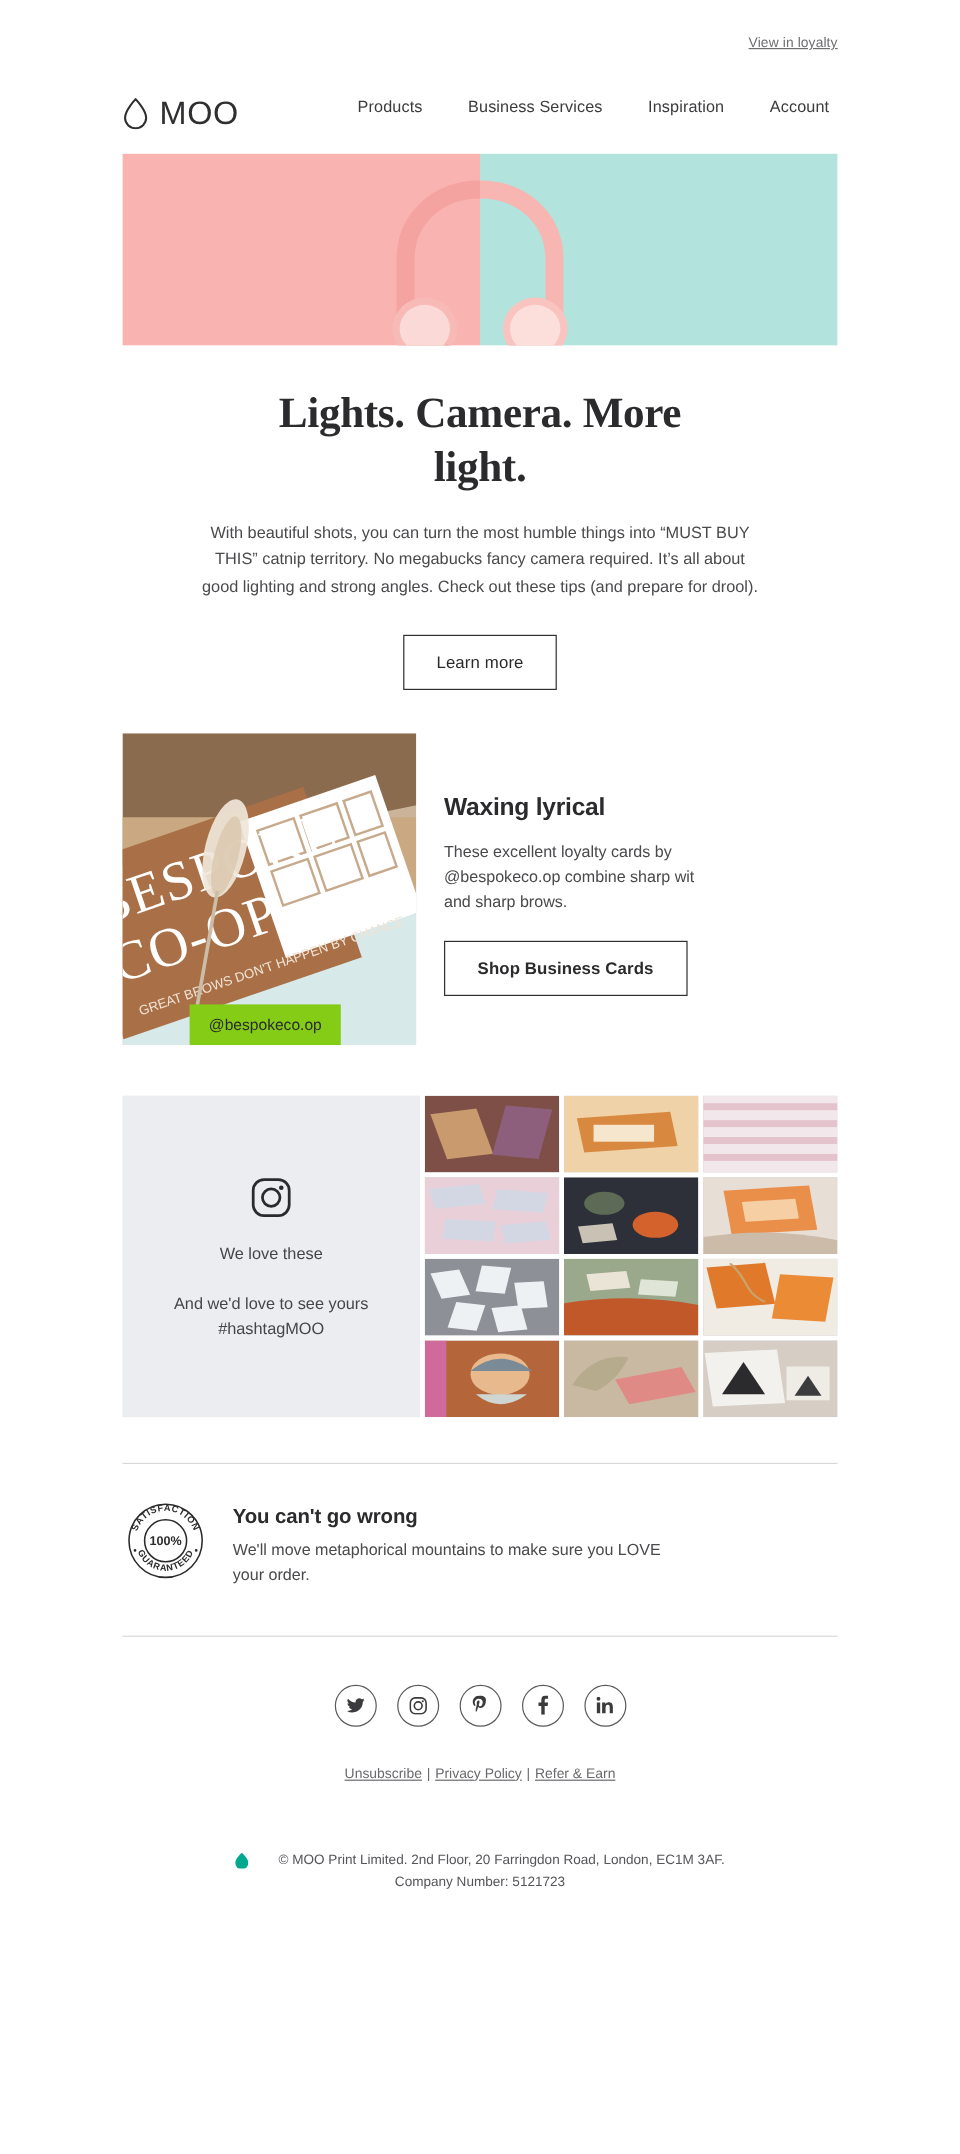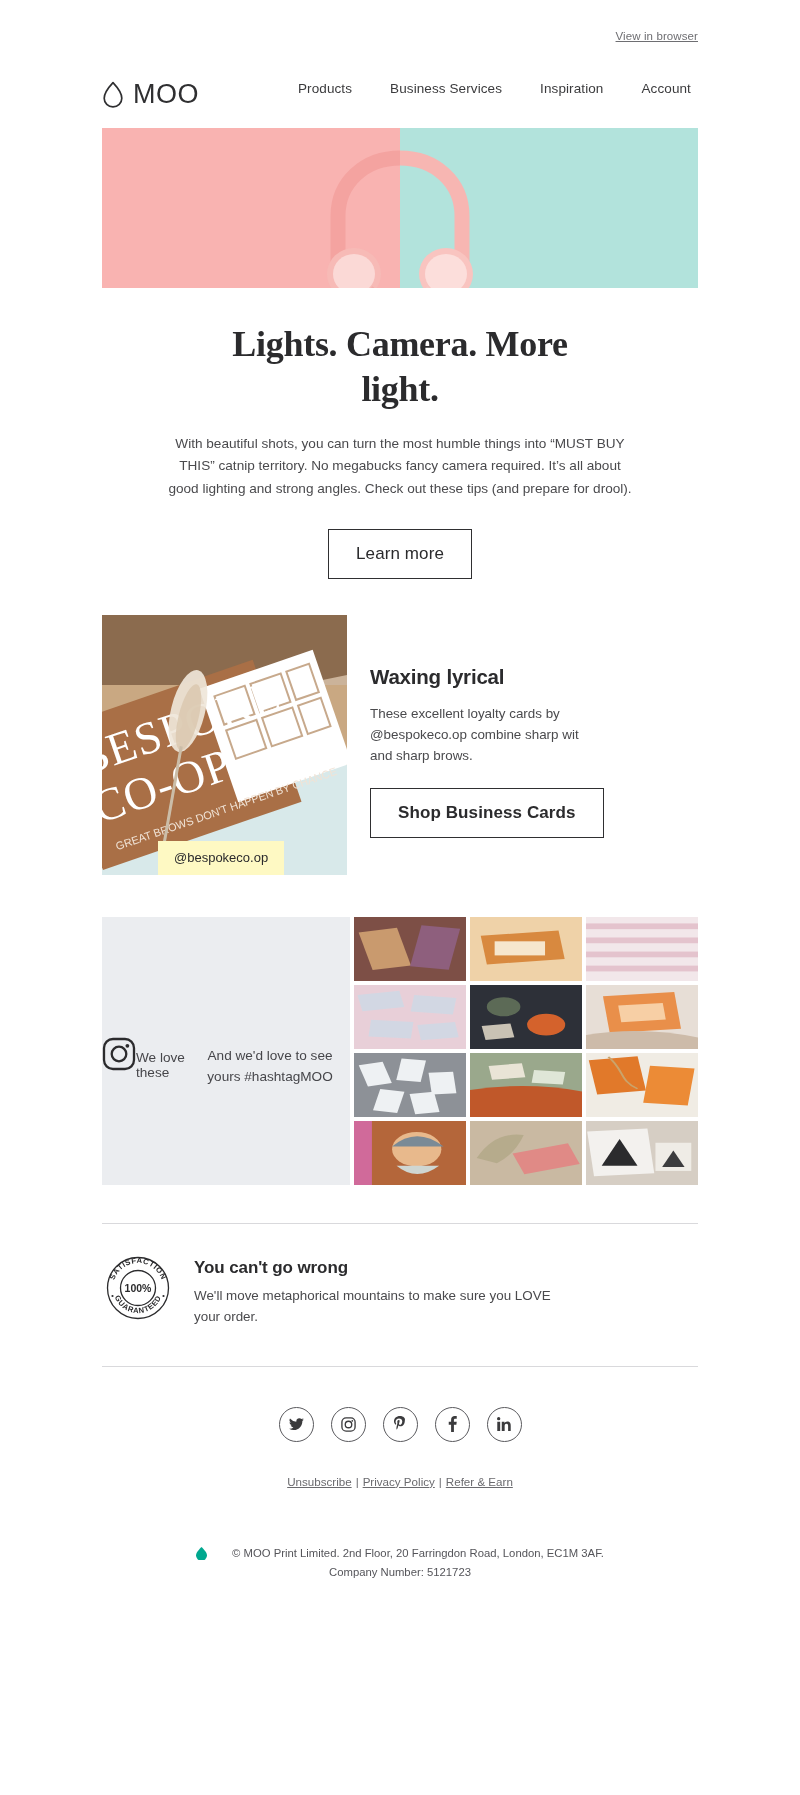--- a/index.html
+++ b/index.html
@@ -111,21 +111,21 @@
     font-size: 13.6px;
     line-height: 1.63;
     color: #4a4a4d;
   }
   .btn-row { text-align: center; margin-top: 29px; }
   .btn {
     display: inline-block;
     border: 1.6px solid #2f2f31;
     background: #ffffff;
     color: #2b2b2d;
-    font-size: 17px;
+    font-size: 14px;
     padding: 14px 27px;
     text-decoration: none;
     letter-spacing: .1px;
   }
   .btn.strong { font-weight: 700; }
 
   
   .feature {
     display: flex;
     margin-top: 36px;
@@ -137,21 +137,21 @@
     flex: 0 0 245px;
     position: relative;
     overflow: hidden;
     background: #a9apx;
   }
   .feature-photo { position: absolute; inset: 0; }
   .caption-chip {
     position: absolute;
     left: 56px;
     bottom: 0;
-    background: #fef9c3;
+    background: #84cc16;
     color: #2b2b2d;
     font-size: 13px;
     padding: 9px 16px 10px;
     white-space: nowrap;
   }
   .feature-text {
     flex: 1 1 auto;
     padding: 50px 0 0 23px;
   }
   .feature-title {
@@ -173,21 +173,21 @@
   .ig {
     display: flex;
     margin-top: 42px;
     height: 268px;
   }
   .ig-left {
     width: 248px;
     flex: 0 0 248px;
     background: #ebedf0;
     display: flex;
-    flex-direction: row;
+    flex-direction: column;
     align-items: center;
     justify-content: center;
     padding-top: 6px;
   }
   .ig-icon { width: 34px; height: 34px; display: block; }
   .ig-line1 {
     font-size: 13.6px;
     color: #46464a;
     margin-top: 22px;
   }
@@ -272,21 +272,21 @@
   .copy-line1 { display: flex; align-items: center; justify-content: center; gap: 25px; }
   .mini-drop { width: 11px; height: 13px; display: block; }
 </style>
 </head>
 <body>
 
 <div class="email-wrap">
   <div class="inner">
 
     <div class="preheader">
-      <a href="#">View in browser</a>
+      <a href="#">View in loyalty</a>
     </div>
 
     <div class="nav">
       <div class="logo">
         <span>
           <svg class="logo-drop" viewBox="0 0 22 27" fill="none" xmlns="http://www.w3.org/2000/svg">
             <path d="M11 1.6C11 1.6 2.2 11 2.2 17.2c0 4.9 3.9 8.6 8.8 8.6s8.8-3.7 8.8-8.6C19.8 11 11 1.6 11 1.6z" stroke="#2f2f31" stroke-width="1.7" stroke-linejoin="round"></path>
           </svg>
         </span>
         <span class="logo-word">MOO</span>

